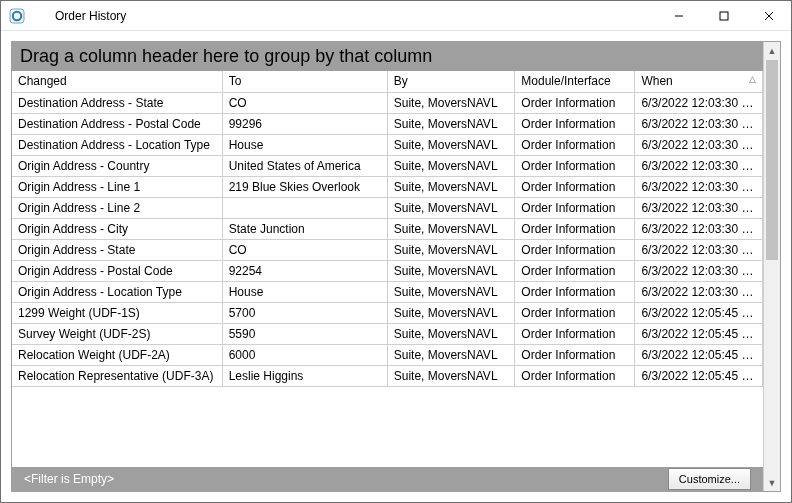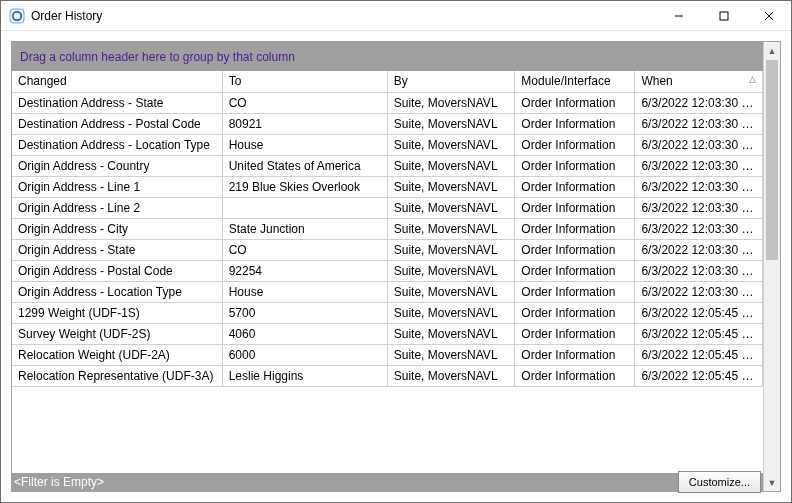--- a/index.html
+++ b/index.html
@@ -18,20 +18,21 @@
     display: flex;
     flex-direction: column;
   }
   .titlebar {
     height: 30px;
     background: #fff;
     display: flex;
     align-items: center;
     padding-left: 8px;
     border-bottom: 1px solid #e5e5e5;
+    gap: 24px;
   }
   .titlebar .app-icon {
     width: 16px; height: 16px;
     display: inline-flex; align-items: center; justify-content: center;
     margin-right: 6px;
   }
   .titlebar .title {
     font-size: 12px;
     color: #000;
     flex: 1;
@@ -61,26 +62,26 @@
     min-height: 0;
   }
   .grid-main {
     flex: 1;
     display: flex;
     flex-direction: column;
     min-width: 0;
   }
   .group-panel {
     background: #9f9f9f;
-    color: #4c1d95;
+    color: #000000;
     height: 29px;
     display: flex;
     align-items: center;
     padding-left: 8px;
-    font-size: 12px;
+    font-size: 18px;
   }
   table.grid {
     border-collapse: collapse;
     width: 100%;
     table-layout: fixed;
   }
   table.grid th {
     background: #fff;
     text-align: left;
     font-weight: normal;
@@ -113,24 +114,24 @@
     overflow-y: auto;
     flex: 1 1 auto;
     min-height: 0;
   }
   .blank-strip {
     height: 20px;
     background: #fff;
   }
   .filter-bar {
     background: #9f9f9f;
-    height: 18px;
+    height: 24px;
     display: flex;
     align-items: center;
-    padding: 0 2px;
+    padding: 0 12px;
     color: #fff;
     gap: 32px;
   }
   .filter-text {
     flex: 1;
     font-size: 12px;
   }
   .customize-btn {
     background: linear-gradient(#fdfdfd, #e9e9e9);
     border: 1px solid #8a8a8a;
@@ -235,21 +236,21 @@
             <tbody id="grid-body">
             <tr>
                   <td>Destination Address - State</td>
                   <td>CO</td>
                   <td>Suite, MoversNAVL</td>
                   <td>Order Information</td>
                   <td>6/3/2022 12:03:30 PM</td>
                 </tr>
                 <tr>
                   <td>Destination Address - Postal Code</td>
-                  <td>80921</td>
+                  <td>99296</td>
                   <td>Suite, MoversNAVL</td>
                   <td>Order Information</td>
                   <td>6/3/2022 12:03:30 PM</td>
                 </tr>
                 <tr>
                   <td>Destination Address - Location Type</td>
                   <td>House</td>
                   <td>Suite, MoversNAVL</td>
                   <td>Order Information</td>
                   <td>6/3/2022 12:03:30 PM</td>
@@ -305,21 +306,21 @@
                 </tr>
                 <tr>
                   <td>1299 Weight (UDF-1S)</td>
                   <td>5700</td>
                   <td>Suite, MoversNAVL</td>
                   <td>Order Information</td>
                   <td>6/3/2022 12:05:45 PM</td>
                 </tr>
                 <tr>
                   <td>Survey Weight (UDF-2S)</td>
-                  <td>4060</td>
+                  <td>5590</td>
                   <td>Suite, MoversNAVL</td>
                   <td>Order Information</td>
                   <td>6/3/2022 12:05:45 PM</td>
                 </tr>
                 <tr>
                   <td>Relocation Weight (UDF-2A)</td>
                   <td>6000</td>
                   <td>Suite, MoversNAVL</td>
                   <td>Order Information</td>
                   <td>6/3/2022 12:05:45 PM</td>

